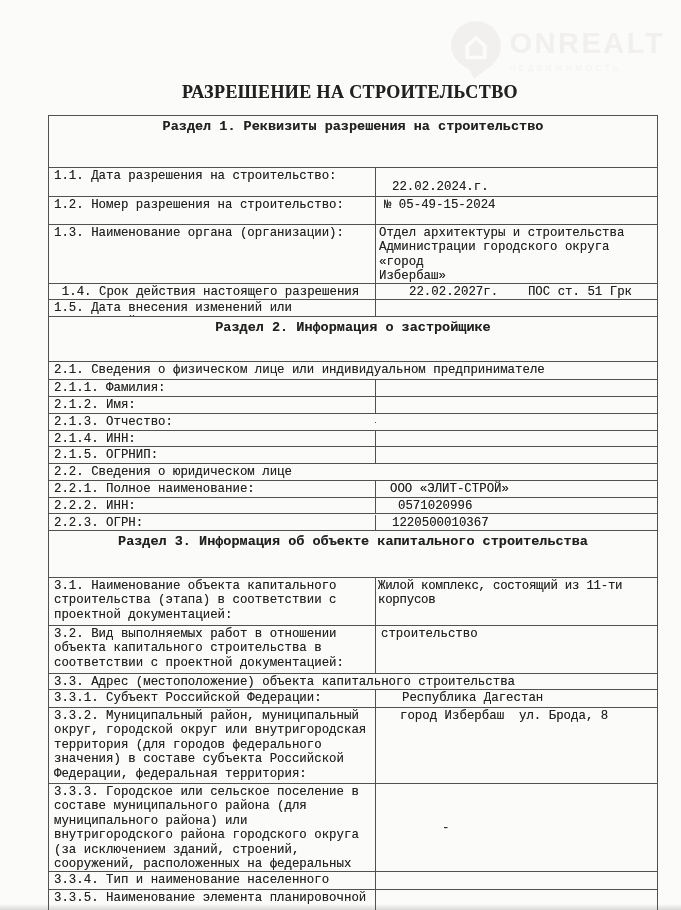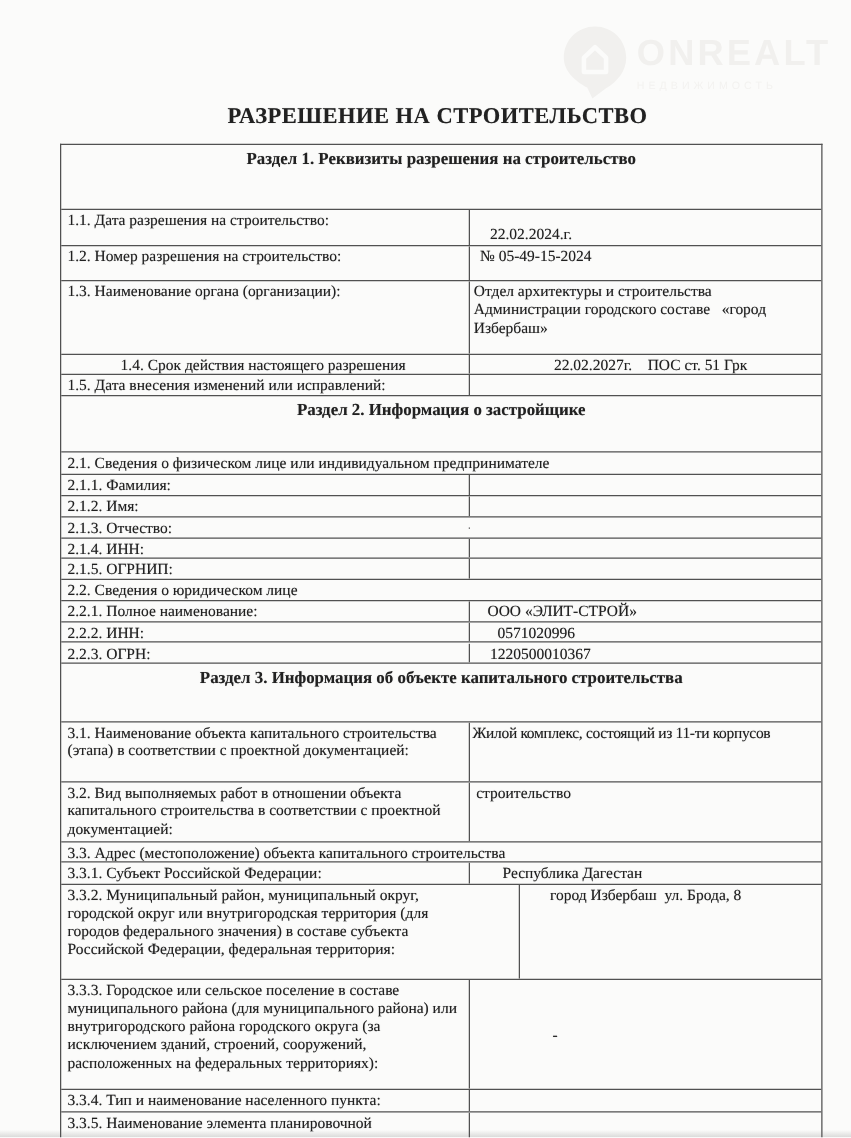--- a/index.html
+++ b/index.html
@@ -52,20 +52,21 @@
     border:1px solid var(--line);
     border-bottom:none;
     box-sizing:border-box;
     font-size:12.4px;line-height:14.4px;
   }
   .row{
     display:flex;
     box-sizing:border-box;
     border-bottom:1px solid var(--line);
     overflow:hidden;
+    font-family:Liberation Mono, monospace;
   }
   .row:last-child{border-bottom:none;}
   .row.section{
     display:block;text-align:center;font-weight:bold;
     font-size:13.5px;padding-top:4px;
   }
   .row.full{display:block;padding:1px 6px 0 5px;}
   .cell{box-sizing:border-box;overflow:hidden;}
   .cell-l{
     width:326px;flex:none;
@@ -94,21 +95,21 @@
   [data-row="2.1.5"]{height:17px;}
   [data-row="2.2"]{height:17px;}
   [data-row="2.2.1"]{height:17px;}
   [data-row="2.2.2"]{height:16px;}
   [data-row="2.2.3"]{height:17px;align-items:flex-end;}
   [data-row="s3"]{height:47px;}
   [data-row="3.1"]{height:48px;}
   [data-row="3.2"]{height:48px;}
   [data-row="3.3"]{height:16px;}
   [data-row="3.3.1"]{height:18px;}
-  [data-row="3.3.2"]{height:76px;gap:40px;}
+  [data-row="3.3.2"]{height:76px;}
   [data-row="3.3.3"]{height:88px;}
   [data-row="3.3.4"]{height:18px;}
   [data-row="3.3.5"]{height:22px;}
 
   
   [data-row="1.1"] .cell-r{display:flex;flex-direction:column;justify-content:flex-end;padding-left:16px;padding-bottom:2px;}
   [data-row="1.2"] .cell-r{padding-left:8px;}
   [data-row="1.3"] .cell-r{padding-left:3px;}
   [data-row="1.4"] .cell-r{padding-left:12px;}
   [data-row="2.2.1"] .cell-r{padding-left:14px;}
@@ -153,21 +154,21 @@
         <div class="cell cell-l">1.1. Дата разрешения на строительство:</div>
         <div class="cell cell-r">22.02.2024.г.</div>
       </div>
       <div class="row pair" data-row="1.2">
         <div class="cell cell-l">1.2. Номер разрешения на строительство:</div>
         <div class="cell cell-r">№ 05-49-15-2024</div>
       </div>
       <div class="row pair" data-row="1.3">
         <div class="cell cell-l">1.3. Наименование органа (организации):</div>
         <div class="cell cell-r">Отдел архитектуры и строительства
-Администрации городского составе   «город
+Администрации городского округа   «город
 Избербаш»</div>
       </div>
       <div class="row pair" data-row="1.4">
         <div class="cell cell-l">1.4. Срок действия настоящего разрешения</div>
         <div class="cell cell-r">22.02.2027г.    ПОС ст. 51 Грк</div>
       </div>
       <div class="row pair" data-row="1.5">
         <div class="cell cell-l">1.5. Дата внесения изменений или исправлений:</div>
         <div class="cell cell-r"></div>
       </div>

